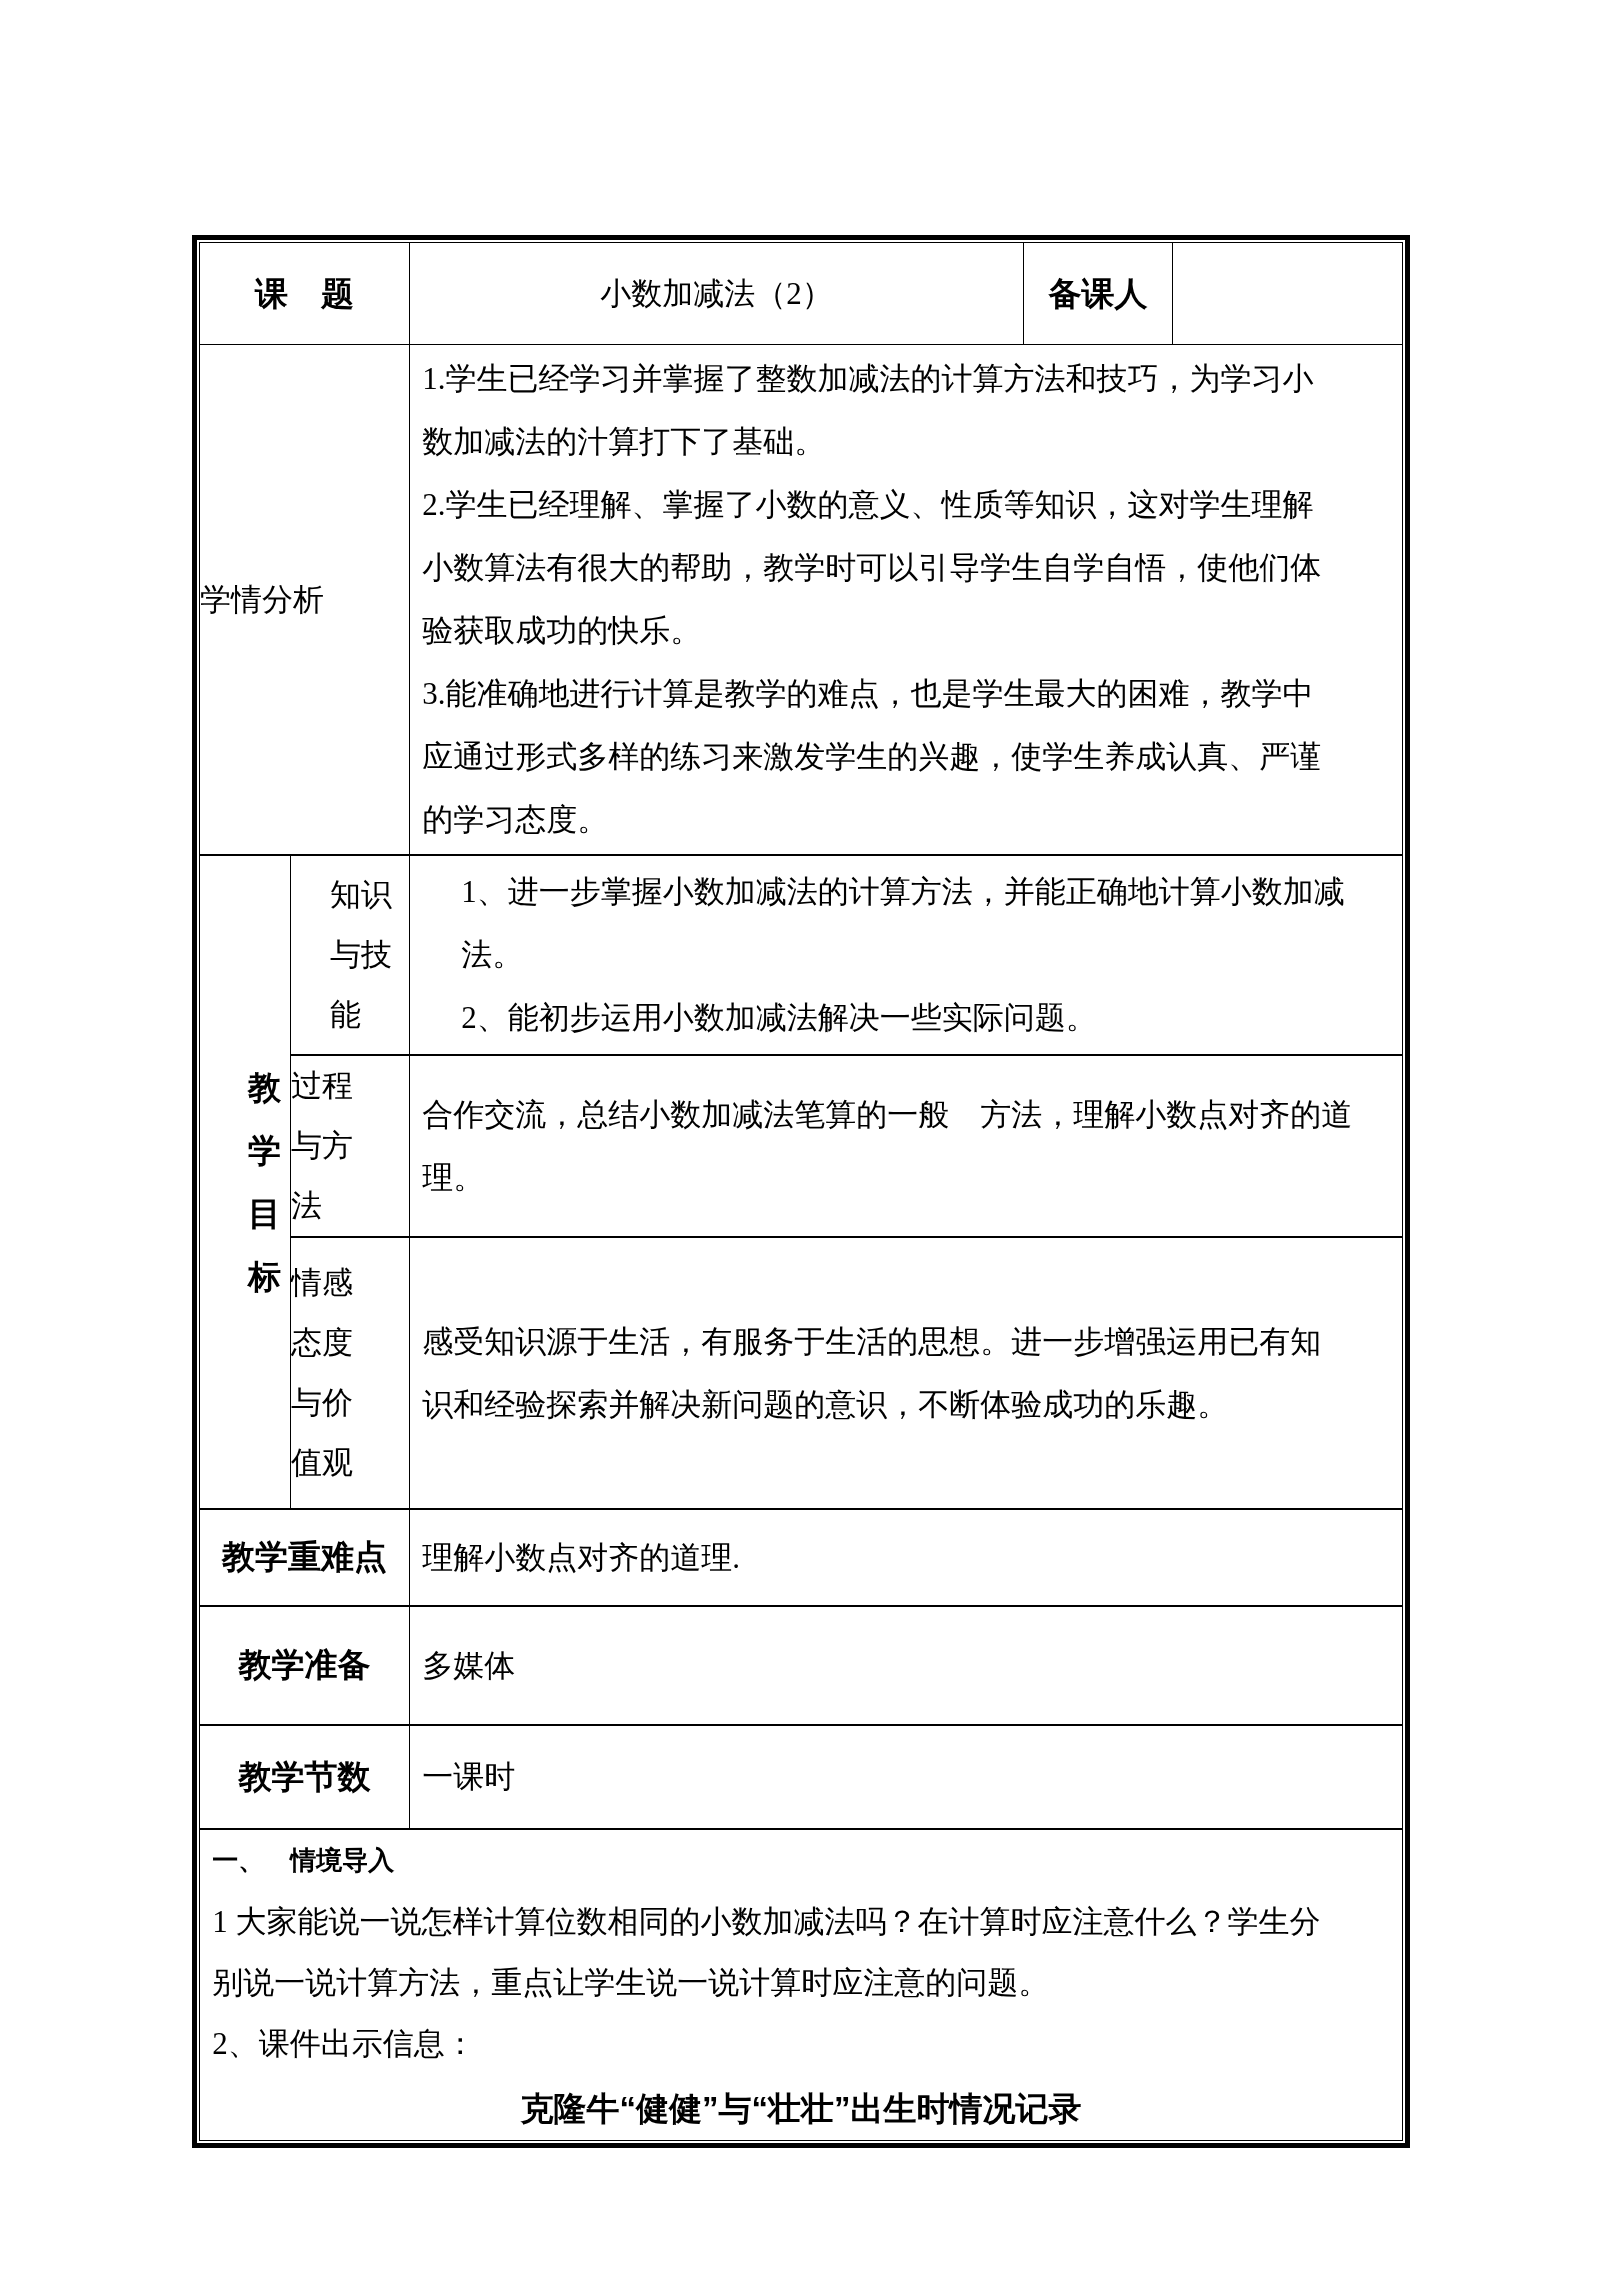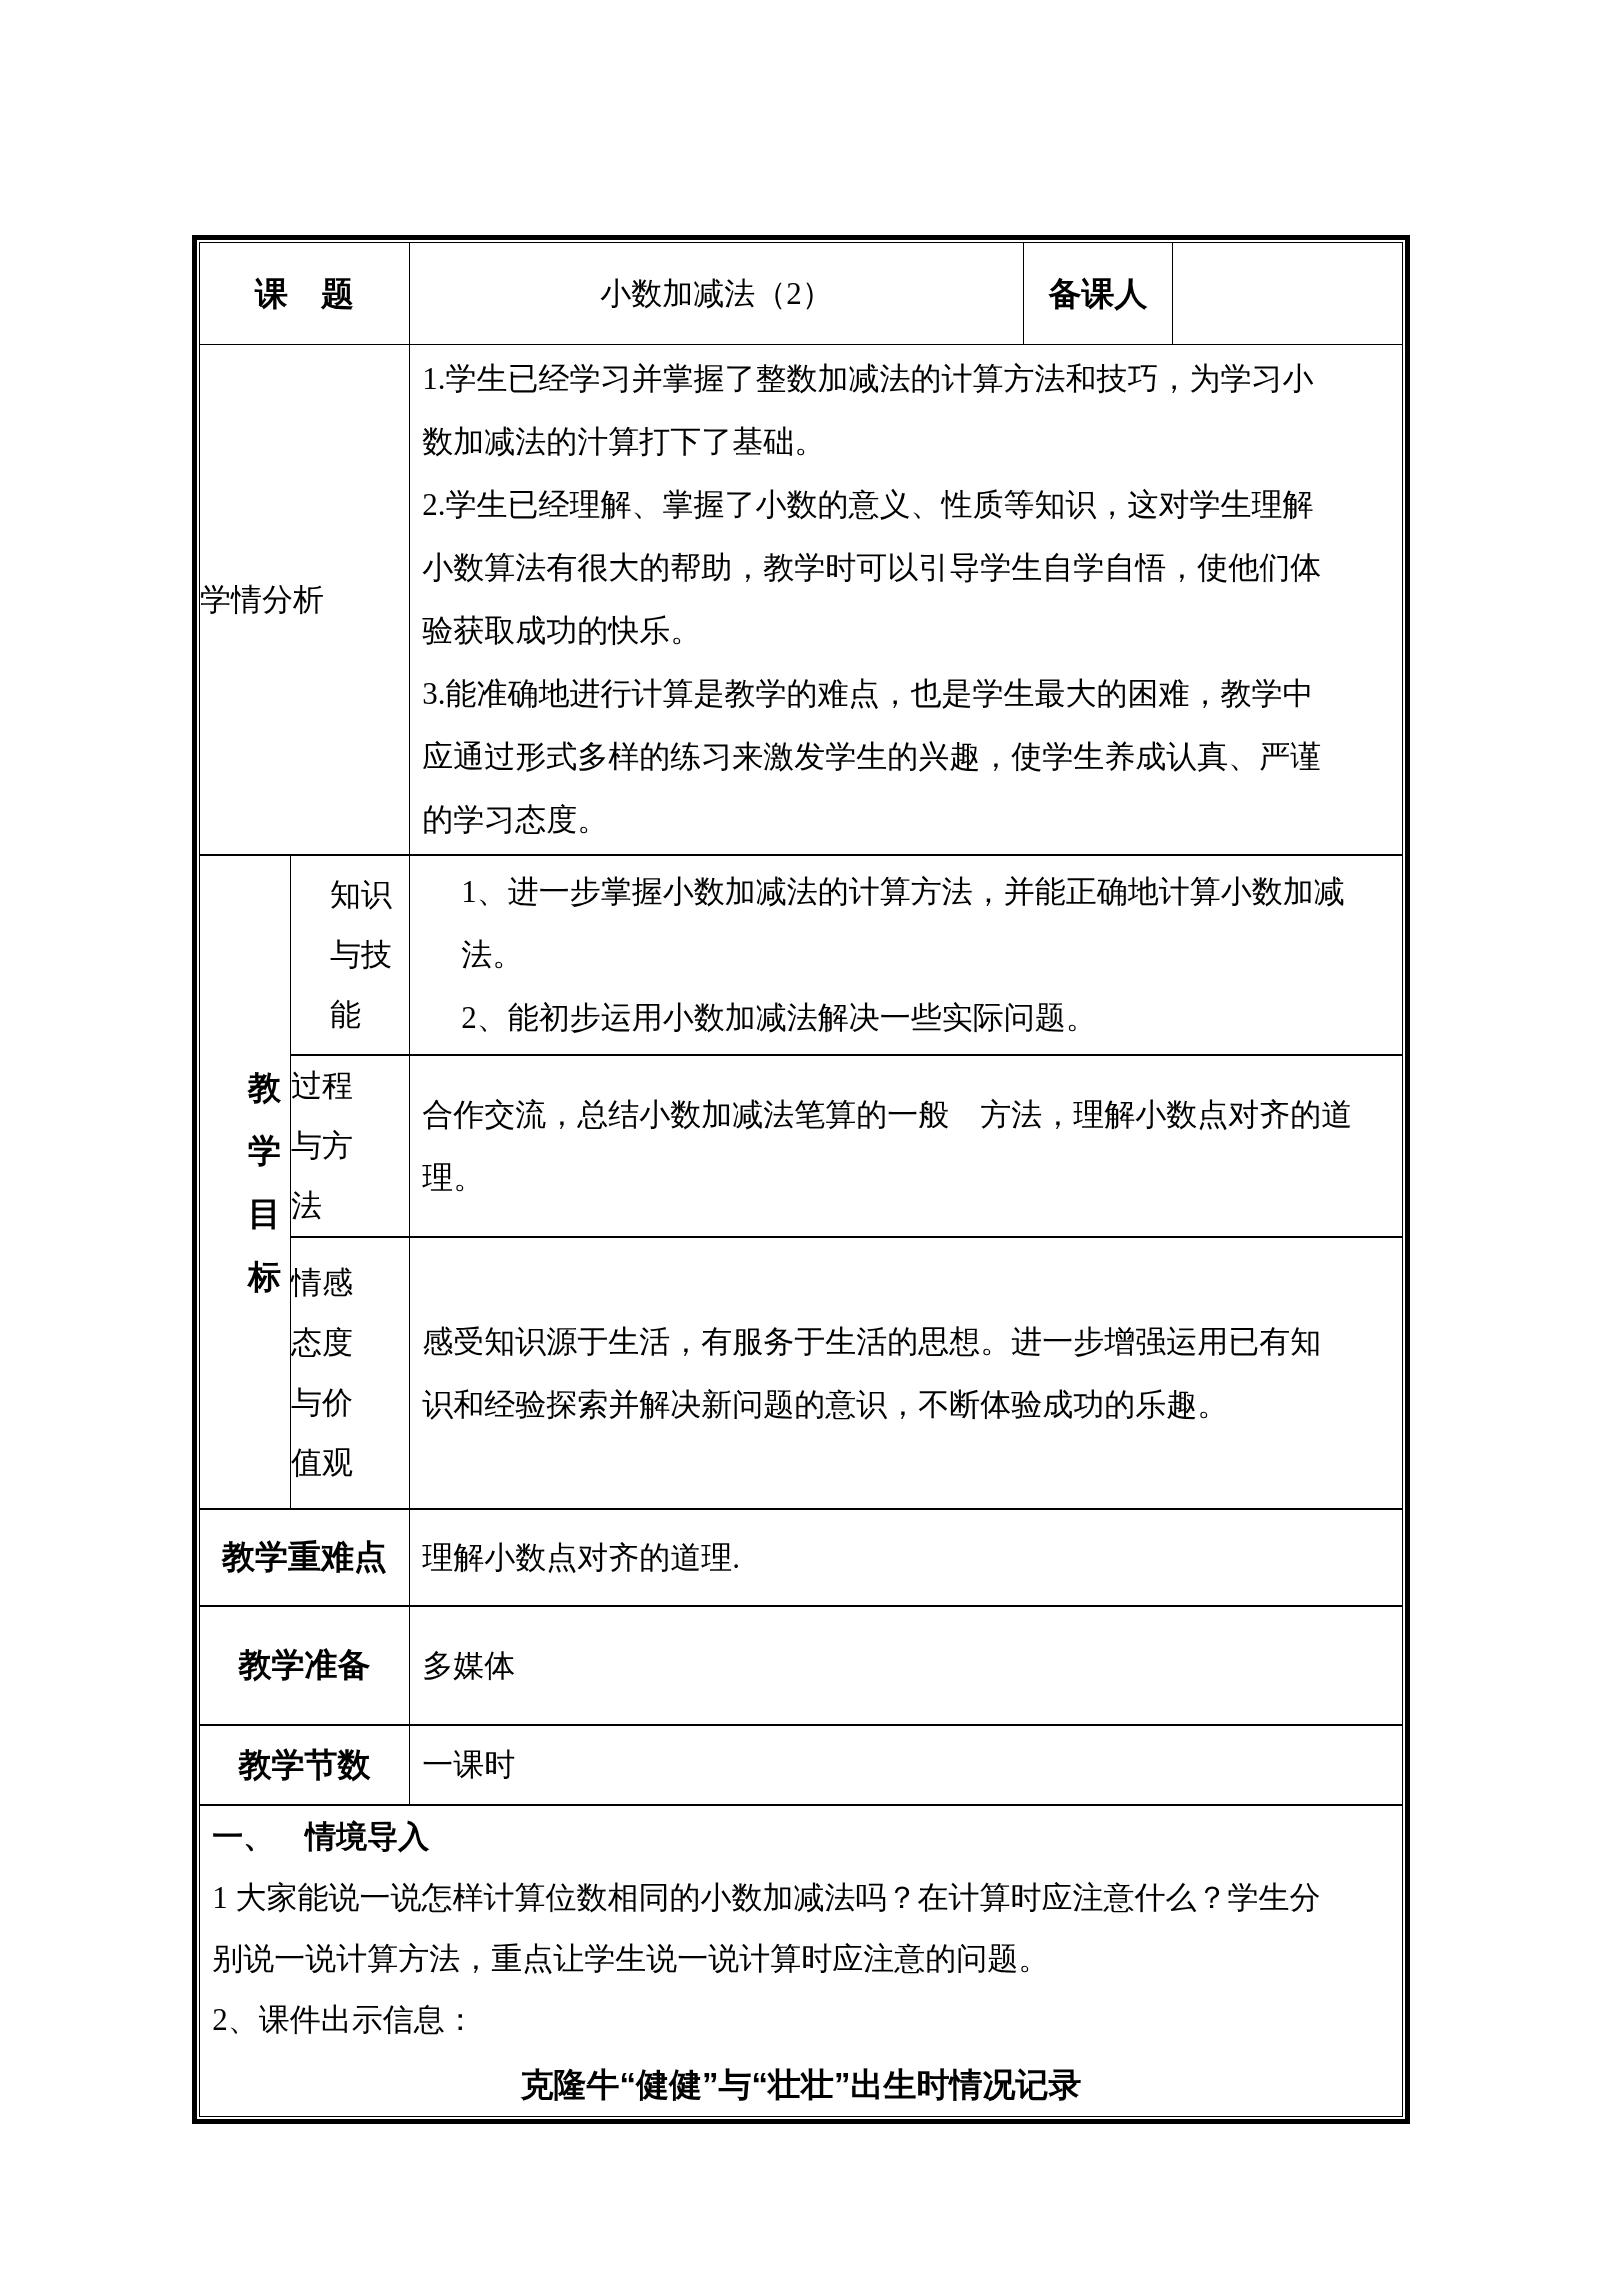--- a/index.html
+++ b/index.html
@@ -62,21 +62,21 @@
   .value-text{
     font-size:31px;
     line-height:63px;
     padding:0 12.3px;
     text-align:left;
   }
   td.section-cell{vertical-align:top;}
   .section-heading{
     font-family:"Liberation Sans","DejaVu Sans",sans-serif;
     font-weight:bold;
-    font-size:31px;
+    font-size:26px;
     line-height:61px;
     padding:0 12.3px;
     white-space:pre-line;
   }
   .section-body{
     font-size:31px;
     line-height:61px;
     padding:0 12.3px;
     white-space:pre-line;
   }
@@ -190,21 +190,21 @@
 
       <tr style="height:119px" class="thick-top">
         <td colspan="2">
           <div class="hdr">教学准备</div>
         </td>
         <td colspan="3">
           <div class="value-text">多媒体</div>
         </td>
       </tr>
 
-      <tr style="height:80px" class="thick-top">
+      <tr style="height:104px" class="thick-top">
         <td colspan="2">
           <div class="hdr">教学节数</div>
         </td>
         <td colspan="3">
           <div class="value-text">一课时</div>
         </td>
       </tr>
 
       <tr style="height:312px" class="thick-top">
         <td colspan="5" class="section-cell">

